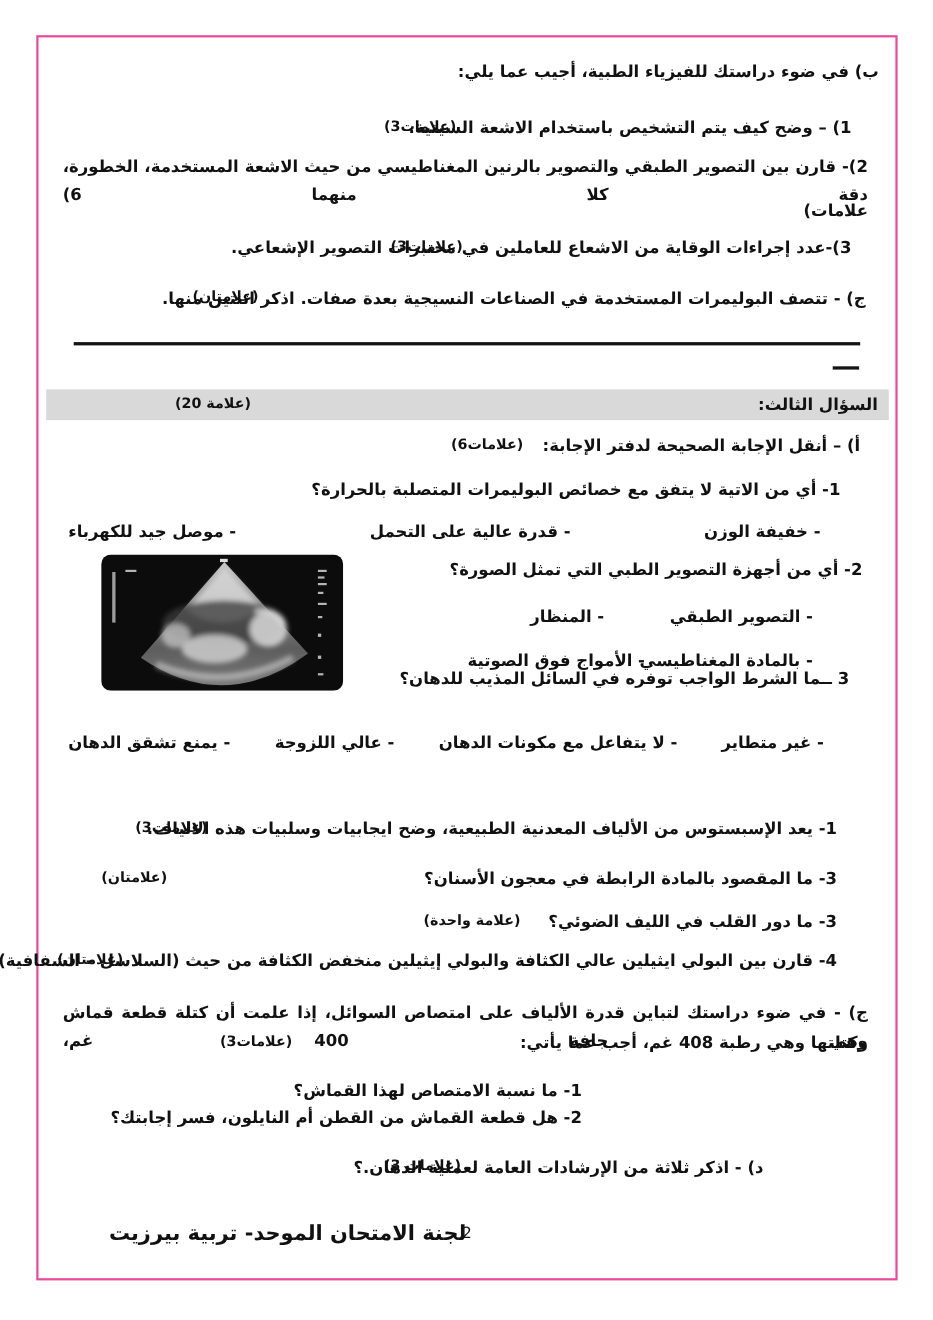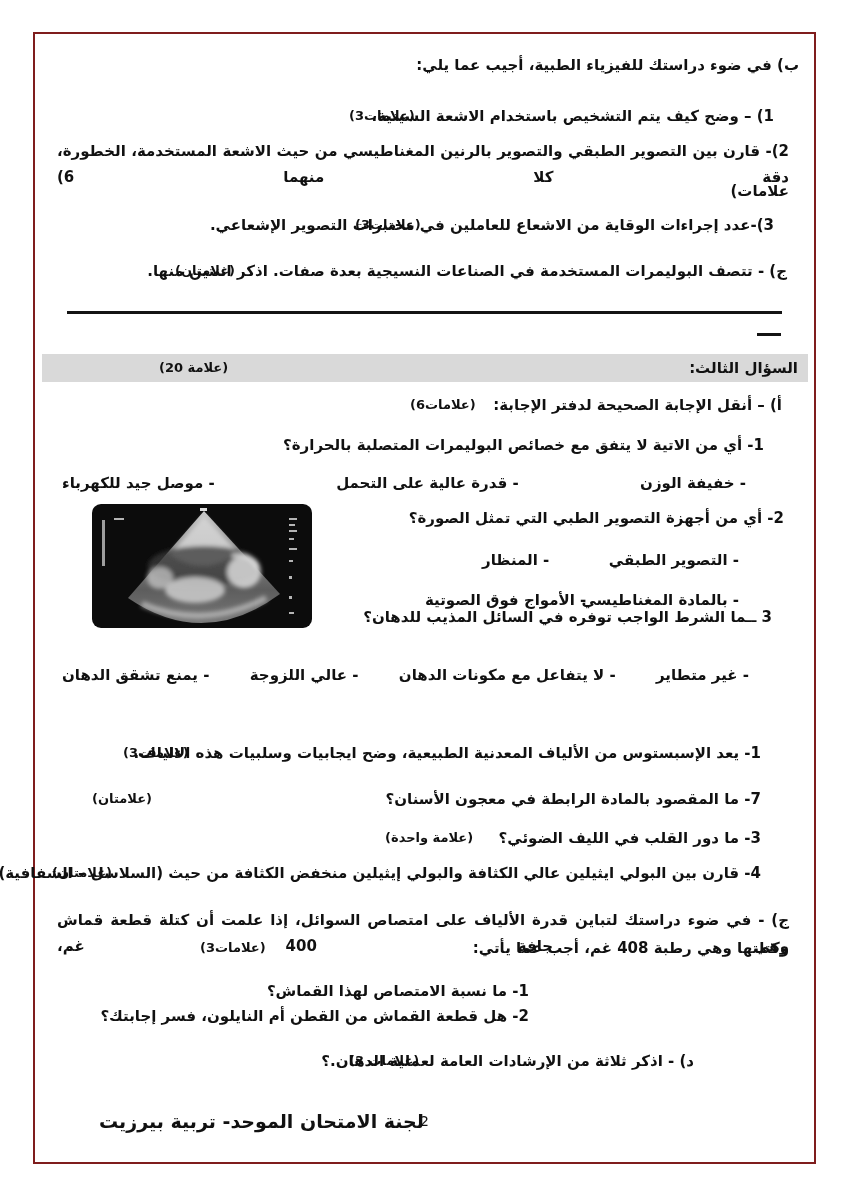--- a/index.html
+++ b/index.html
@@ -2,21 +2,21 @@
 <html lang="ar"><head>
 <meta charset="utf-8">
 <style>
   html,body{margin:0;padding:0;}
   body{
     width:848px;height:1200px;background:#ffffff;position:relative;
     font-family:"DejaVu Sans",sans-serif;color:#111;overflow:hidden;
   }
   .sheet{
     position:absolute;left:33px;top:32px;width:779px;height:1128px;
-    border:2px solid #7f1d1d;background:#fff;
+    border:2px solid #ec4899;background:#fff;
   }
   .row{
     position:absolute;left:0;right:0;height:24px;
     direction:rtl;font-weight:700;font-size:15px;line-height:22px;color:#111;
   }
   .row .t{position:absolute;white-space:nowrap;top:0;}
   .marks{
     position:absolute;top:0;white-space:nowrap;
     font-weight:700;font-size:13px;line-height:22px;color:#111;
   }
@@ -159,21 +159,21 @@
     <span>- عالي اللزوجة</span>
     <span>- يمنع تشقق الدهان</span>
   </div>
 
 
   <div class="row" style="top:708px">
     <span class="t" style="right:53px">1- يعد الإسبستوس من الألياف المعدنية الطبيعية، وضح ايجابيات وسلبيات هذه الالياف.</span>
     <span class="marks" style="left:88px" dir="ltr">(3علامات)</span>
   </div>
   <div class="row" style="top:754px">
-    <span class="t" style="right:53px">7- ما المقصود بالمادة الرابطة في معجون الأسنان؟</span>
+    <span class="t" style="right:53px">3- ما المقصود بالمادة الرابطة في معجون الأسنان؟</span>
     <span class="marks" style="left:57px" dir="ltr">(علامتان)</span>
   </div>
   <div class="row" style="top:793px">
     <span class="t" style="right:53px">3- ما دور القلب في الليف الضوئي؟</span>
     <span class="marks" style="left:350px" dir="ltr">(علامة واحدة)</span>
   </div>
   <div class="row" style="top:828px">
     <span class="t" style="right:53px">4- قارن بين البولي ايثيلين عالي الكثافة والبولي إيثيلين منخفض الكثافة من حيث (السلاسل – الشفافية).</span>
     <span class="marks" style="left:17px" dir="ltr">(علامتان)</span>
   </div>

